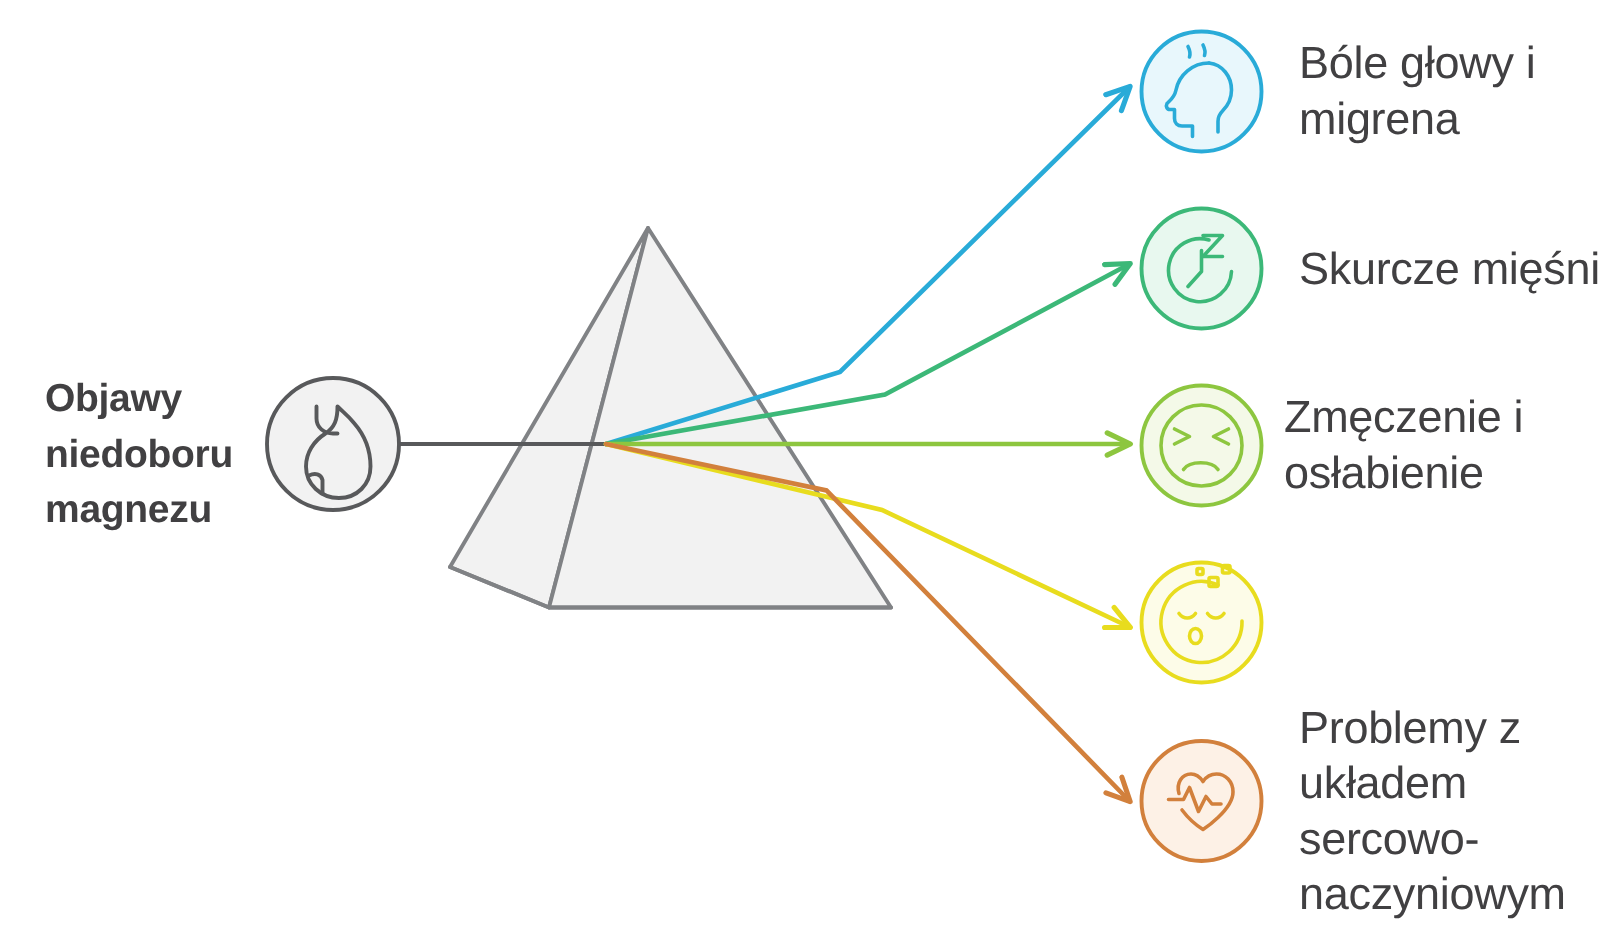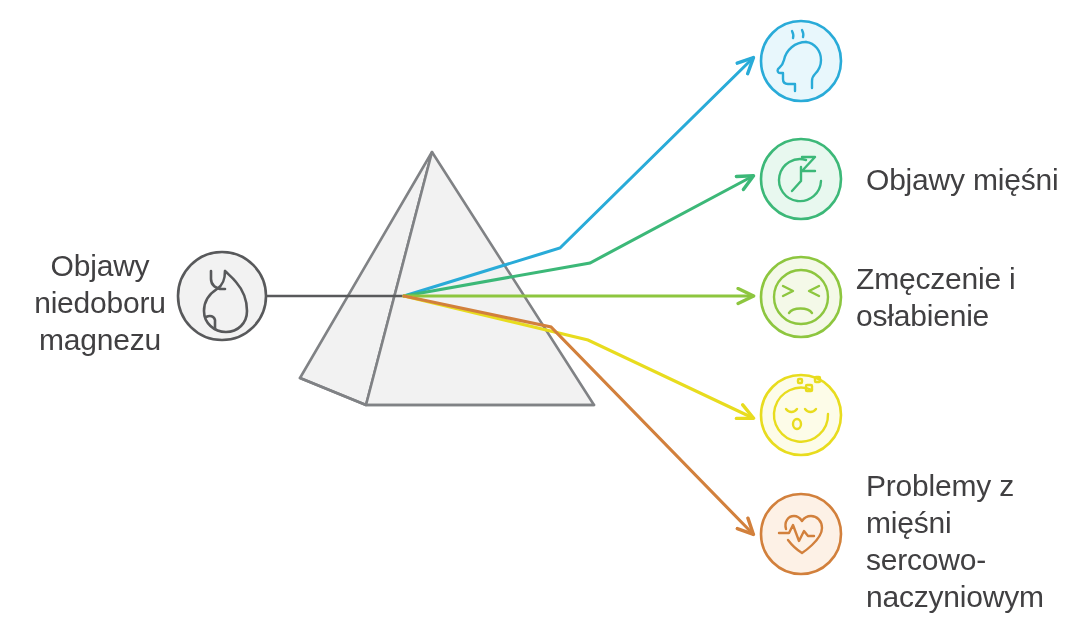--- a/index.html
+++ b/index.html
@@ -31,26 +31,27 @@
     color: #414042;
     font-size: 30px;
     line-height: 37px;
     font-family: "Liberation Sans", sans-serif;
     white-space: pre-line;
     letter-spacing: -0.2px;
   }
   .source-label {
     position: absolute;
     color: #414042;
-    font-size: 30px;
+    font-size: 26px;
     line-height: 37px;
-    text-align: center;
+    text-align: left;
     font-family: "Liberation Sans", sans-serif;
     white-space: pre-line;
     letter-spacing: -0.2px;
+    font-weight: bold;
   }
 </style>
 </head>
 <body>
 
 <div id="stage">
 
   <svg id="vector-layer" viewBox="0 0 1080 618" xmlns="http://www.w3.org/2000/svg">
 
     <defs>
@@ -145,25 +146,27 @@
         <path d="M779,533 l10,0 l4,-8 l6,16 l5,-10 l4,5 l6,0"></path>
       </g>
     </g>
 
   </svg>
 
   <div class="source-label" style="left:30px; top:247px; width:140px;">Objawy
 niedoboru
 magnezu</div>
 
+  <div class="node-label" style="left:866px; top:24px; width:214px;">Bóle głowy i
+migrena</div>
 
-  <div class="node-label" style="left:866px; top:161px; width:214px;">Objawy mięśni</div>
+  <div class="node-label" style="left:866px; top:161px; width:214px;">Skurcze mięśni</div>
 
   <div class="node-label" style="left:856px; top:260px; width:214px;">Zmęczenie i
 osłabienie</div>
 
 
   <div class="node-label" style="left:866px; top:467px; width:214px;">Problemy z
-mięśni
+układem
 sercowo-
 naczyniowym</div>
 
 </div>
 
 </body></html>

